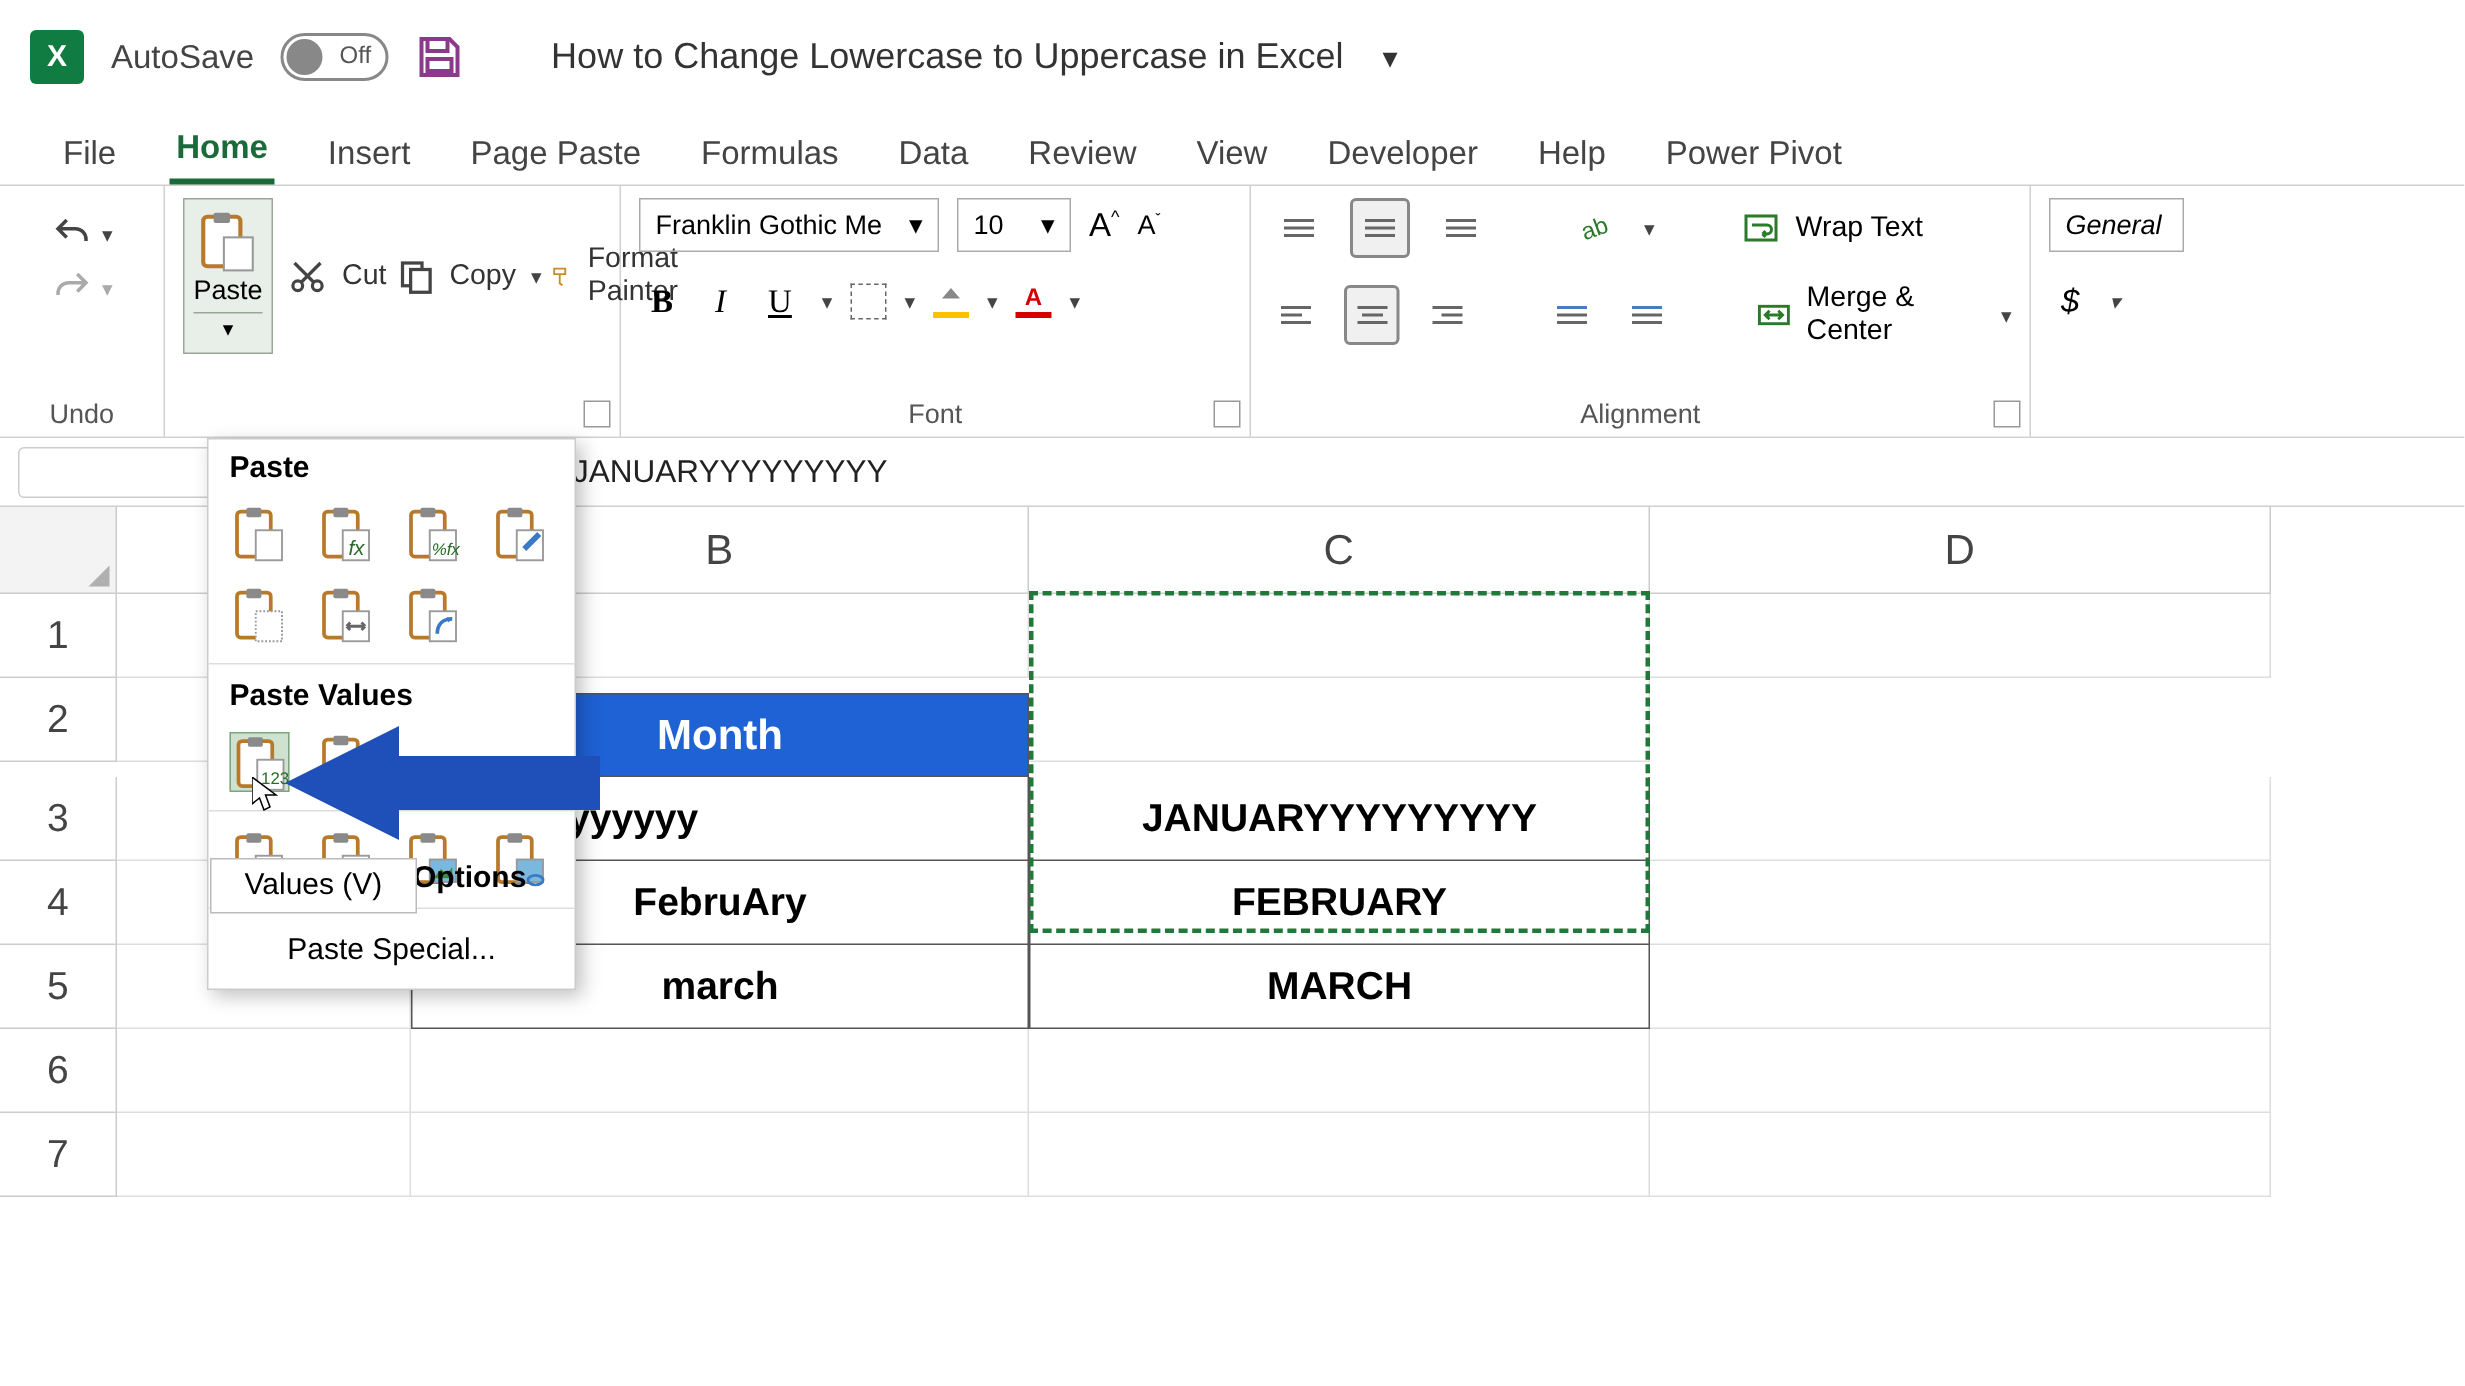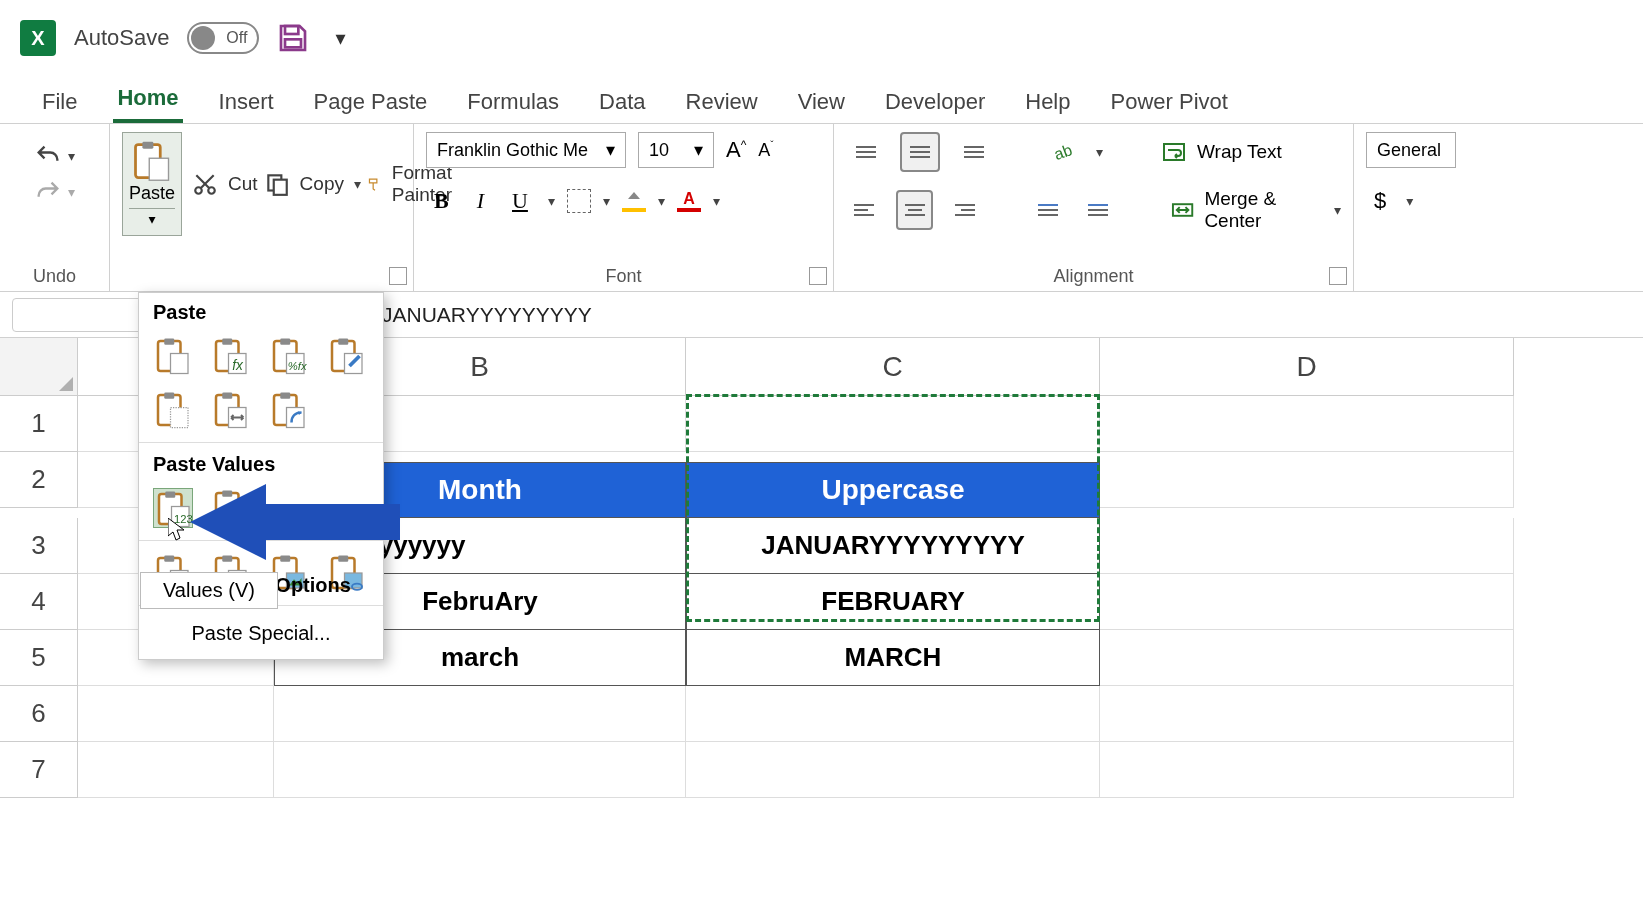--- a/index.html
+++ b/index.html
@@ -116,20 +116,21 @@
   <span class="autosave-label">AutoSave</span>
   <div class="autosave-toggle">
     <div class="toggle-knob"></div>
     <span class="toggle-text">Off</span>
   </div>
   <svg class="save-icon" viewBox="0 0 24 24">
       <path d="M3 3h14l4 4v14H3z" fill="none" stroke="#8b3a8b" stroke-width="2"></path>
       <rect x="6" y="3" width="10" height="6" fill="none" stroke="#8b3a8b" stroke-width="2"></rect>
       <rect x="6" y="13" width="12" height="6" fill="none" stroke="#8b3a8b" stroke-width="2"></rect>
     </svg>
+  <span class="doc-title">How to Change Lowercase to Uppercase in Excel</span>
   <span class="title-dd">▾</span>
 </div>
 
 <div class="ribbon-tabs">
   <div class="ribbon-tab">File</div>
   <div class="ribbon-tab active">Home</div>
   <div class="ribbon-tab">Insert</div>
   <div class="ribbon-tab">Page Paste</div>
   <div class="ribbon-tab">Formulas</div>
   <div class="ribbon-tab">Data</div>
@@ -319,21 +320,21 @@
             </svg>
         <span>Merge &amp; Center</span>
         <span class="dd-caret-sm">▾</span>
       </div>
     </div>
     </div>
     <div class="group-label">Alignment</div>
     <div class="group-launcher"></div>
   </div>
 
-  <div class="group num-group" style="flex:1;border-right:none;">
+  <div class="group num-group" style="flex:1;border-right:none;font-style:italic;">
     <div>
     <div class="row1">
       <div class="num-select">General</div>
     </div>
     <div class="row2">
       <span class="fmt-btn">$</span>
       <span class="dd-caret-sm">▾</span>
     </div>
     </div>
   </div>
@@ -356,21 +357,20 @@
     <div class="row-h">1</div>
     <div class="cell A"></div>
     <div class="cell B"></div>
     <div class="cell C"></div>
     <div class="cell D"></div>
   </div>
   <div class="row">
     <div class="row-h">2</div>
     <div class="cell A"></div>
     <div class="cell B hdr-cell">Month</div>
-    <div class="cell C hdr-cell">Uppercase</div>
     <div class="cell D"></div>
   </div>
   <div class="row">
     <div class="row-h">3</div>
     <div class="cell A"></div>
     <div class="cell B data-cell" style="justify-content:flex-start;padding-left:4px;">nuaryyyyyyyyy</div>
     <div class="cell C data-cell">JANUARYYYYYYYYY</div>
     <div class="cell D"></div>
   </div>
   <div class="row">

